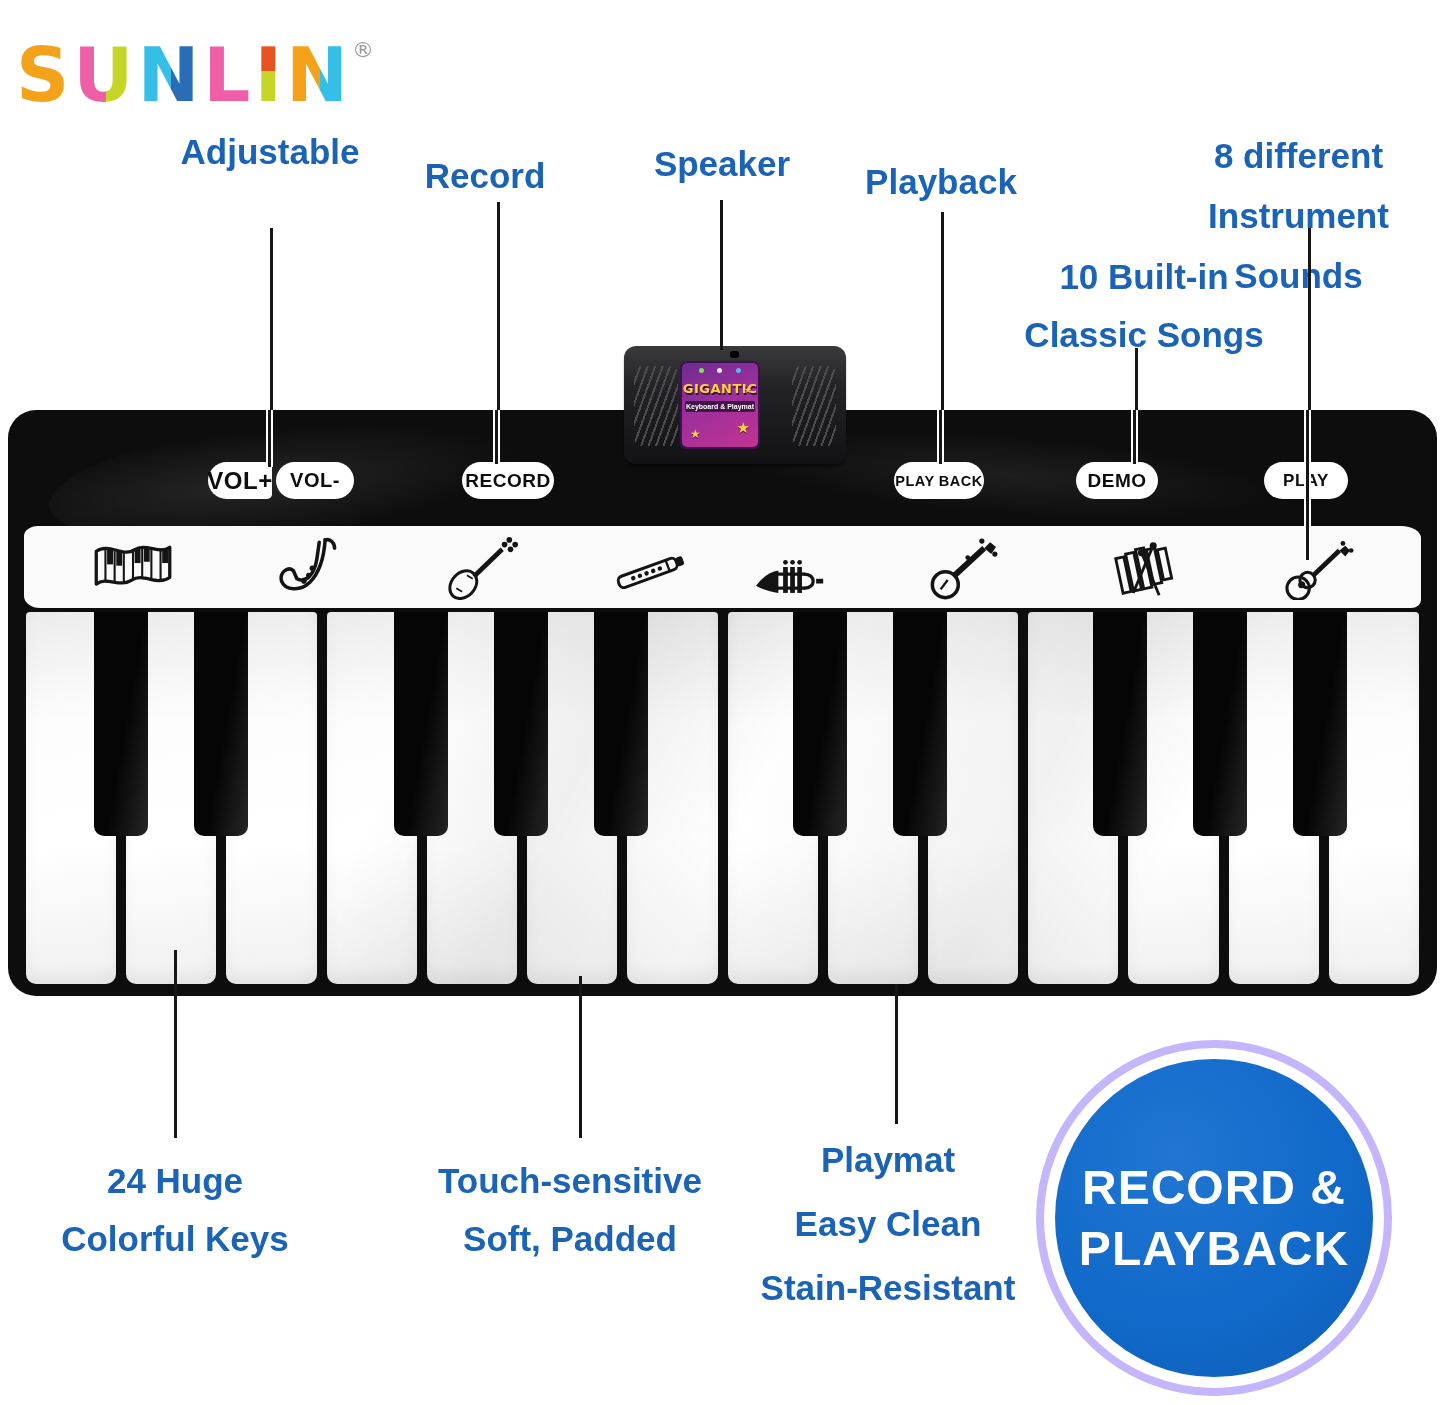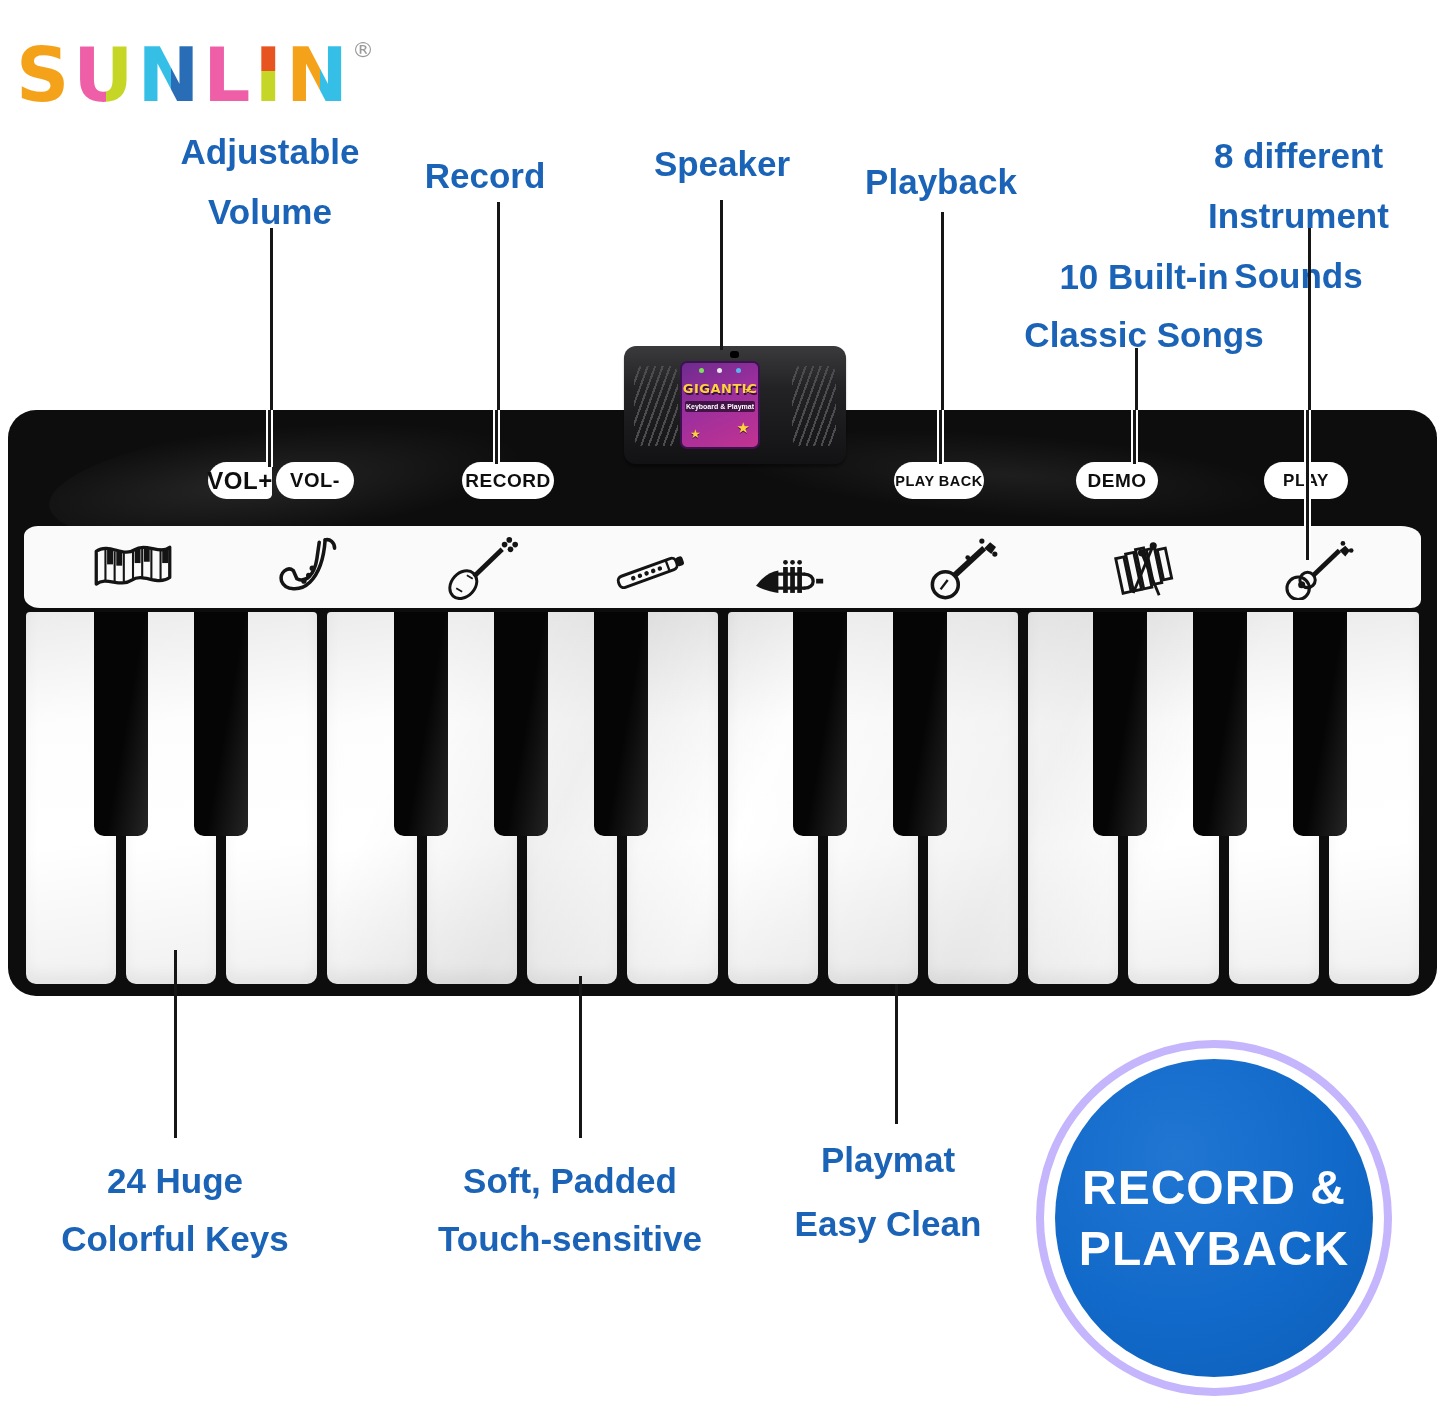--- a/index.html
+++ b/index.html
@@ -95,21 +95,20 @@
 </style>
 </head>
 <body>
 
 <div class="stage">
 
   <div class="logo"><span class="l1">S</span><span class="l2">U</span><span class="l3">N</span><span class="l4">L</span><span class="l5">I</span><span class="l6">N</span><span class="reg">®</span></div>
 
   <div class="ann" style="left:150px;top:122px;width:240px;">
     <div>Adjustable</div>
-    <div>Volume</div>
   </div>
   <div class="ann" style="left:395px;top:146px;width:180px;">
     <div>Record</div>
   </div>
   <div class="ann" style="left:632px;top:134px;width:180px;">
     <div>Speaker</div>
   </div>
   <div class="ann" style="left:851px;top:152px;width:180px;">
     <div>Playback</div>
   </div>
@@ -120,26 +119,27 @@
   <div class="ann" style="left:1152px;top:126px;width:293px;">
     <div>8 different</div>
     <div>Instrument Sounds</div>
   </div>
 
   <div class="ann tight" style="left:55px;top:1152px;width:240px;">
     <div>24 Huge</div>
     <div>Colorful Keys</div>
   </div>
   <div class="ann tight" style="left:420px;top:1152px;width:300px;">
+    <div>Touch-sensitive</div>
     <div>Soft, Padded</div>
-    <div>Touch-sensitive</div>
   </div>
   <div class="ann wide" style="left:738px;top:1128px;width:300px;">
     <div>Playmat</div>
     <div>Easy Clean</div>
+    <div>Stain-Resistant</div>
   </div>
 
   <div class="mat">
     <div class="sheen sh1"></div>
     <div class="sheen sh2"></div>
 
     <div class="pill sq-l" style="left:200px;width:64px;font-size:24px;">VOL+</div>
     <div class="pill" style="left:268px;width:78px;font-size:20px;">VOL-</div>
     <div class="pill" style="left:454px;width:92px;font-size:19px;">RECORD</div>
     <div class="pill" style="left:886px;width:90px;font-size:14.5px;">PLAY BACK</div>

